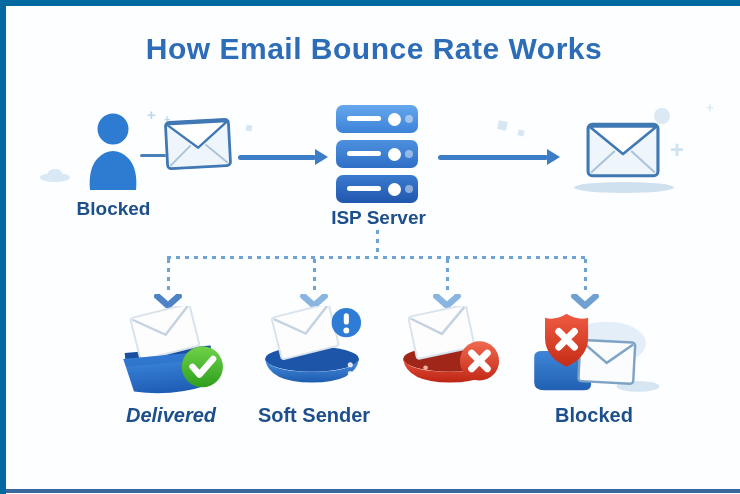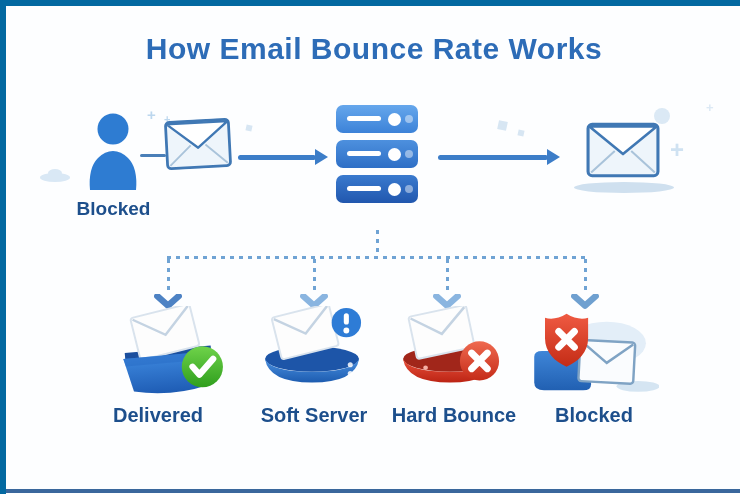--- a/index.html
+++ b/index.html
@@ -99,20 +99,21 @@
   <div class="arrow" style="left:432px;top:149px;width:110px;"></div>
 
   <span class="shadow-ell" style="left:568px;top:176px;width:100px;height:11px;"></span>
   <svg class="abs" style="left:580px;top:116px;" width="74" height="56" viewBox="0 0 72 54">
     <rect x="2" y="2" width="68" height="50" rx="4" fill="#eef5fb" stroke="#4078b4" stroke-width="3"></rect>
     <path d="M5 49 L28 28 M67 49 L44 28" stroke="#a9c3da" stroke-width="2" fill="none"></path>
     <path d="M3 4 L36 31 L69 4 Z" fill="#ffffff" stroke="#4078b4" stroke-width="2.5" stroke-linejoin="round"></path>
   </svg>
 
   <div class="node-label" style="left:50px;top:192px;width:115px;">Blocked</div>
+  <div class="node-label" style="left:310px;top:201px;width:125px;">ISP Server</div>
 
   <div class="dotted-v" style="left:370px;top:224px;height:26px;"></div>
   <div class="dotted-h" style="left:161px;top:250px;width:420px;"></div>
   <div class="dotted-v" style="left:161px;top:253px;height:33px;"></div>
   <div class="dotted-v" style="left:307px;top:253px;height:33px;"></div>
   <div class="dotted-v" style="left:440px;top:253px;height:33px;"></div>
   <div class="dotted-v" style="left:578px;top:253px;height:33px;"></div>
   <svg class="abs" style="left:148px;top:288px;" width="28" height="16" viewBox="0 0 26 15">
     <path d="M3 2 L13 11 L23 2" fill="none" stroke="#4d82c4" stroke-width="6" stroke-linecap="round" stroke-linejoin="round"></path>
   </svg>
@@ -209,19 +210,18 @@
     <ellipse cx="110" cy="82" rx="22" ry="5.5" fill="#d5e5f2"></ellipse>
     <path d="M4 52 Q4 46 12 46 L56 46 Q62 46 62 52 L62 80 Q62 86 54 86 L14 86 Q4 86 4 78 Z" fill="url(#blTray)"></path>
     <g transform="rotate(3 78 58)">
       <rect x="50" y="36" width="56" height="42" rx="3" fill="#fafcfe" stroke="#7fa3c4" stroke-width="2.5"></rect>
       <path d="M52 38 L78 58 L104 38" fill="none" stroke="#7fa3c4" stroke-width="2.5"></path>
     </g>
     <path d="M37 8 C45 13 53 14 59 12 L59 33 C59 47 49 57 37 62 C25 57 15 47 15 33 L15 12 C21 14 29 13 37 8 Z" fill="url(#blShield)"></path>
     <path d="M29 26 L45 42 M45 26 L29 42" stroke="#ffffff" stroke-width="7" stroke-linecap="round"></path>
   </svg>
 
-  <div class="outcome-label" style="left:82px;top:398px;width:140px;">Delivered</div>
-  <div class="outcome-label" style="left:238px;top:398px;width:140px;">Soft Server</div>
-  <div class="outcome-label" style="left:378px;top:398px;width:140px;">Hard Bounce</div>
+  <div class="outcome-label" style="left:95px;top:398px;width:140px;font-style:italic;">Delivered</div>
+  <div class="outcome-label" style="left:238px;top:398px;width:140px;">Soft Sender</div>
   <div class="outcome-label" style="left:518px;top:398px;width:140px;">Blocked</div>
 
   <div class="bottom-bar"></div>
 </div>
 
 </body></html>

